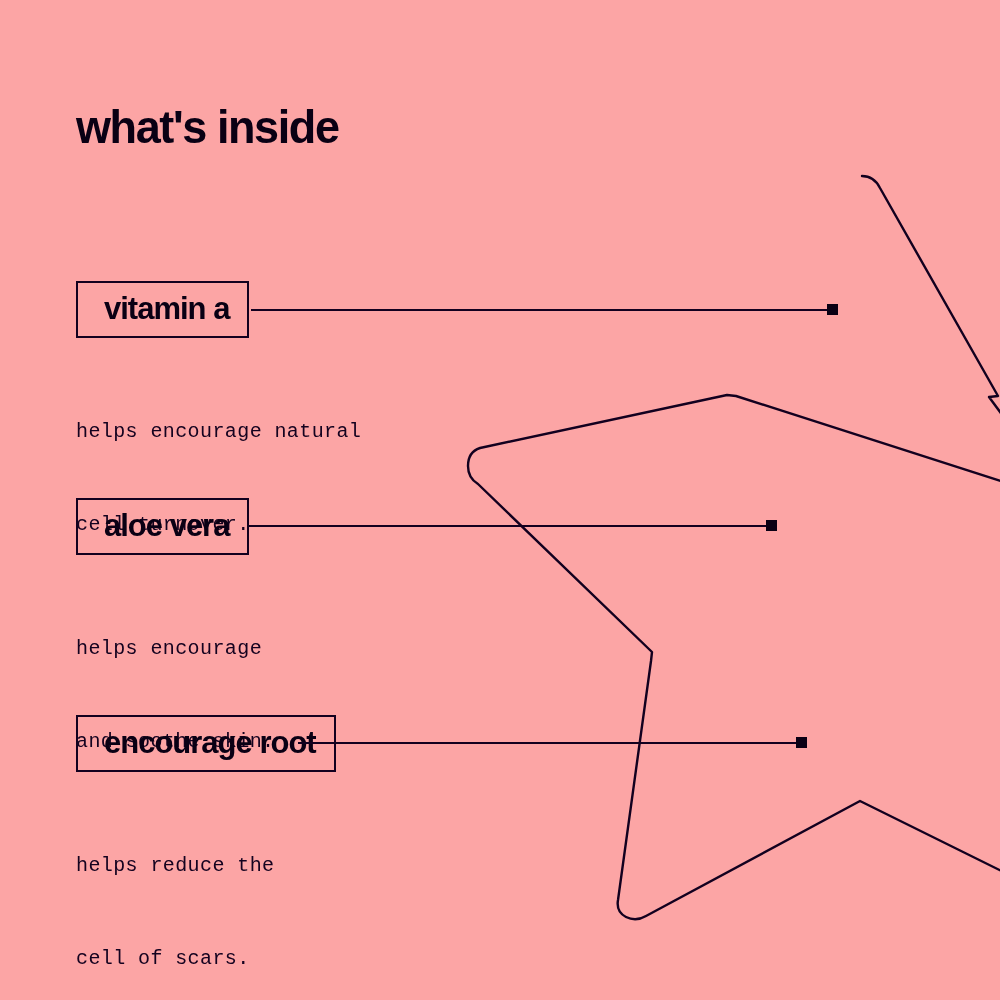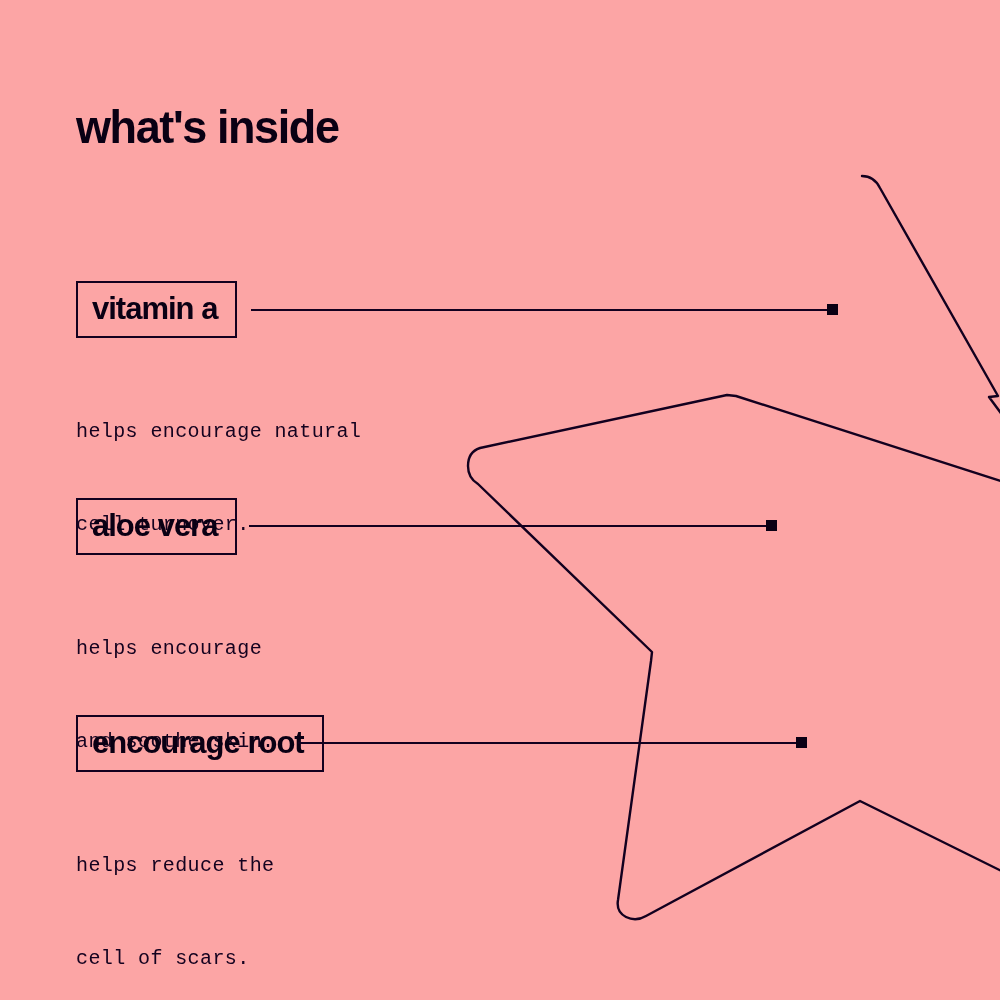--- a/index.html
+++ b/index.html
@@ -42,21 +42,21 @@
     transform: scaleY(1.04);
     transform-origin: left top;
   }
   .ingredient-block {
     position: absolute;
     left: 76px;
   }
   .label-box {
     display: inline-block;
     border: 2px solid #12001f;
-    padding: 10px 18px 12px 14px;
+    padding: 10px 18px 12px 26px;
     background: transparent;
     box-sizing: border-box;
   }
   .label-text {
     font-family: "Liberation Sans", sans-serif;
     font-size: 31px;
     font-weight: 700;
     letter-spacing: -1.0px;
     color: #0a0014;
     line-height: 1;

